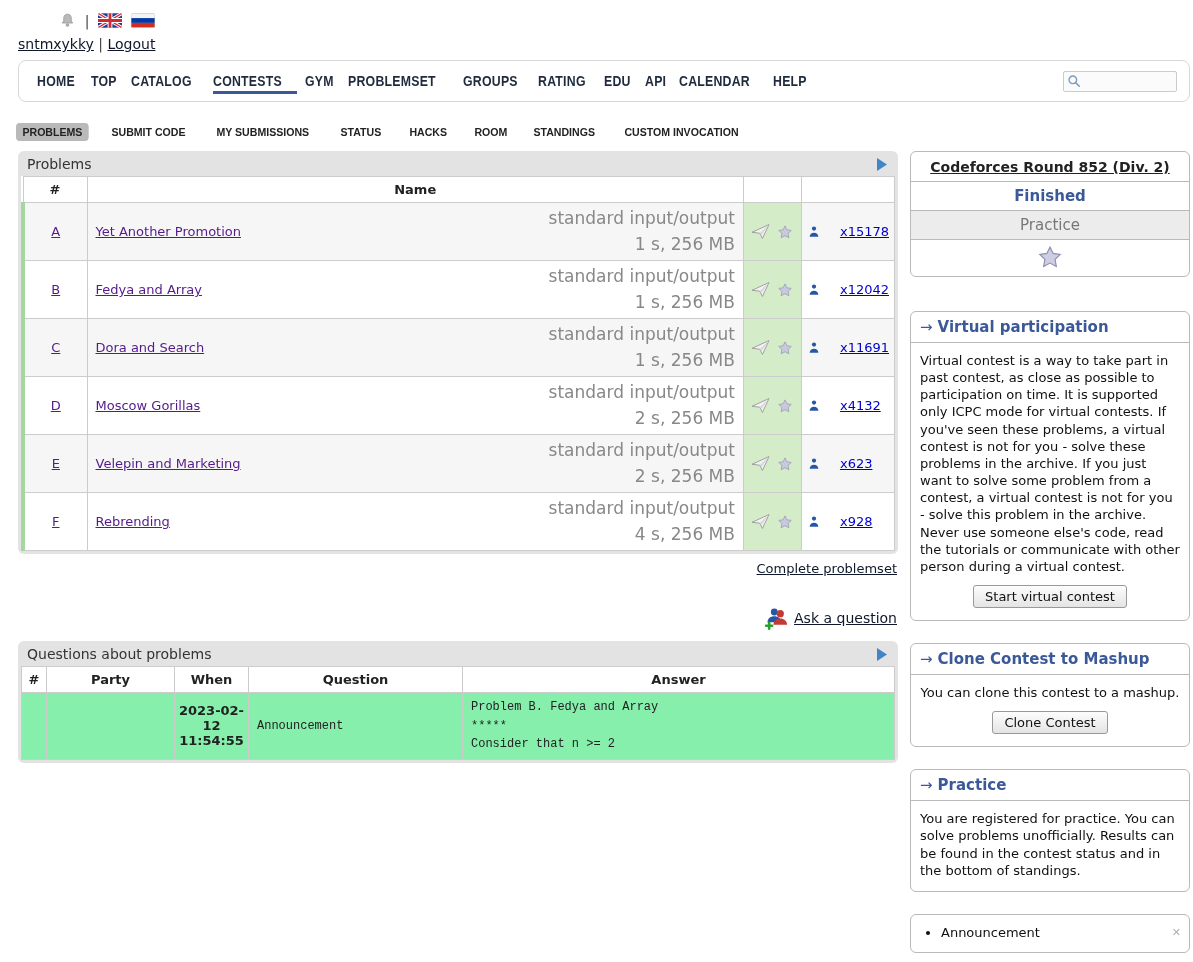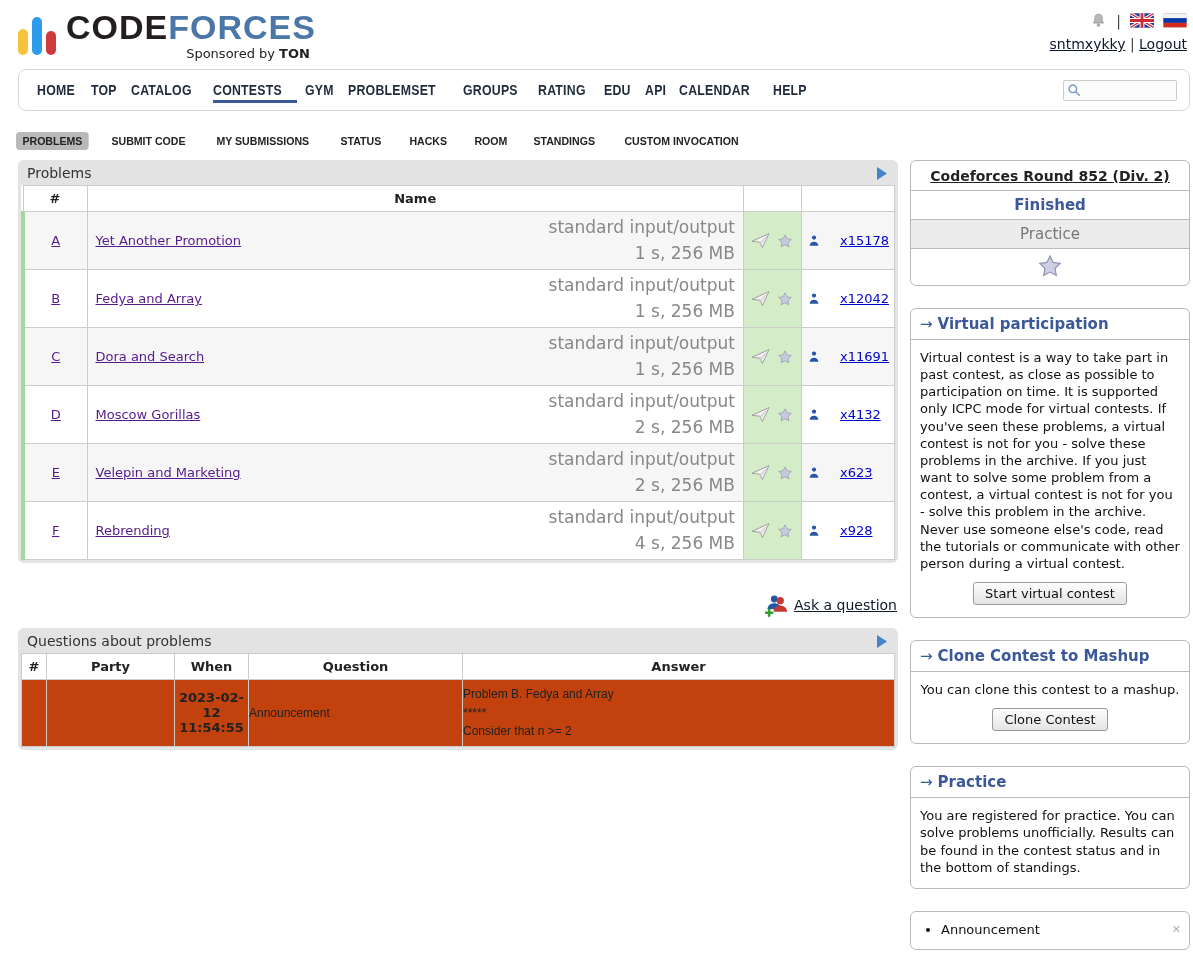--- a/index.html
+++ b/index.html
@@ -82,40 +82,40 @@
   .p-count-inner { display:flex; align-items:center; gap:19px; }
   .p-count-inner a { color:#0000cc; font-size:13px; }
 
   .complete-row { text-align:right; margin:7px 1px 0 0; font-size:13px; }
   .ask-row { display:flex; justify-content:flex-end; align-items:center; gap:5px;
              margin:30px 1px 11px 0; font-size:14px; }
 
   
   th.q-idx  { width:25px; }  th.q-party { width:128px; } th.q-when { width:74px; }
   th.q-question { width:214px; }
-  #questions tbody tr { background:#c2410c; }
+  #questions tbody tr { background:#86efac; }
   td.q-when { font-weight:700; text-align:center; padding:4px 2px; font-size:13px; }
-  td.q-question, td.q-answer { font-family:Liberation Sans, sans-serif; font-size:12px;
-                               padding:5px 0; vertical-align:middle; }
+  td.q-question, td.q-answer { font-family:Liberation Mono, monospace; font-size:12px;
+                               padding:5px 8px; vertical-align:middle; }
   td.q-answer { white-space:pre-line; line-height:1.55; }
 
   
   .sidebox { border:1px solid #b9b9b9; border-radius:6px; background:#fff;
              margin-bottom:22px; overflow:hidden; }
   .sidebox-caption { padding:6px 9px; border-bottom:1px solid #b9b9b9; font-size:15px; }
   .sidebox-caption .arrow { color:#3b5998; margin-right:5px; }
   .sidebox-caption .cap-title { color:#3b5998; font-weight:700; }
   .sidebox-body { padding:9px 9px 12px; font-size:13px; line-height:1.32; color:#111; }
   .btn { display:inline-block; font-family:"DejaVu Sans", sans-serif; font-size:13px; color:#111;
          padding:3px 11px; background:linear-gradient(#fdfdfd,#e4e4e4); border:1px solid #999;
          border-radius:3px; cursor:pointer; }
   .btn-row { text-align:center; margin-top:10px; }
 
   
-  .contest-box { margin-bottom:22px; }
+  .contest-box { margin-bottom:34px; }
   .cbox-row { text-align:center; padding:5px 6px; border-bottom:1px solid #b9b9b9; }
   .cbox-row:last-child { border-bottom:none; }
   .cbox-title a { color:#222; font-weight:700; font-size:14px; }
   .cbox-finished { color:#3b5998; font-weight:700; font-size:15px; }
   .cbox-practice { color:#777; font-size:15px; background:#ececec; }
   .cbox-star { padding:4px 0 6px; cursor:pointer; line-height:0; }
 
   
   .center-body { text-align:center; }
 
@@ -125,31 +125,20 @@
   .mat-row { display:flex; justify-content:space-between; align-items:center; padding-right:6px; }
   .mat-label { cursor:pointer; }
   .close-x { color:#b0b0b0; font-size:11px; cursor:pointer; padding:0 2px; }
 </style>
 </head>
 <body>
 
 <div class="page">
 
   <header class="site-header">
-    <a class="logo" href="#">
-      <span class="logo-bars">
-        <span class="bar y"></span>
-          <span class="bar b"></span>
-          <span class="bar r"></span>
-      </span>
-      <span class="logo-textwrap">
-        <span class="logo-text"><span class="code">CODE</span><span class="forces">FORCES</span></span>
-        <span class="logo-sub"><span>Sponsored by</span> <b>TON</b></span>
-      </span>
-    </a>
     <div class="header-right">
       <div class="lang-row">
         <span style="line-height:0;cursor:pointer;">
           <svg width="17" height="17" viewBox="0 0 24 24">
               <path d="M12 3c-3.2 0-5.3 2.2-5.3 5.4v4.3L4.6 15.6h14.8l-2.1-2.9V8.4C17.3 5.2 15.2 3 12 3z" fill="#b9b9b9" stroke="#8f8f8f" stroke-width="1"></path>
               <circle cx="12" cy="18.4" r="1.9" fill="#b9b9b9" stroke="#8f8f8f" stroke-width="1"></circle>
             </svg>
         </span>
         <span class="lang-sep">|</span>
         <span style="cursor:pointer;line-height:0;">
@@ -481,20 +470,23 @@
                     </span>
                     <a href="#">x928</a>
                   </div>
                 </td>
               </tr>
 
           </tbody>
         </table>
       </div>
 
+      <div class="complete-row">
+        <a href="#" class="blue">Complete problemset</a>
+      </div>
 
       <div class="ask-row">
         <span style="line-height:0;">
           <svg width="26" height="24" viewBox="0 0 30 28">
             <circle cx="13" cy="7" r="4" fill="#2757a4"></circle>
               <path d="M5 19c.4-4.6 3.6-7 8-7s7.6 2.4 8 7z" fill="#2757a4"></path>
             <circle cx="20" cy="9" r="4.2" fill="#c23a32"></circle>
               <path d="M12 22c.4-4.8 3.7-7.4 8-7.4s7.6 2.6 8 7.4z" fill="#c23a32"></path>
             <path d="M7 19.5v7M3.5 23h7" stroke="#2aa12a" stroke-width="3" stroke-linecap="round"></path>
           </svg>

